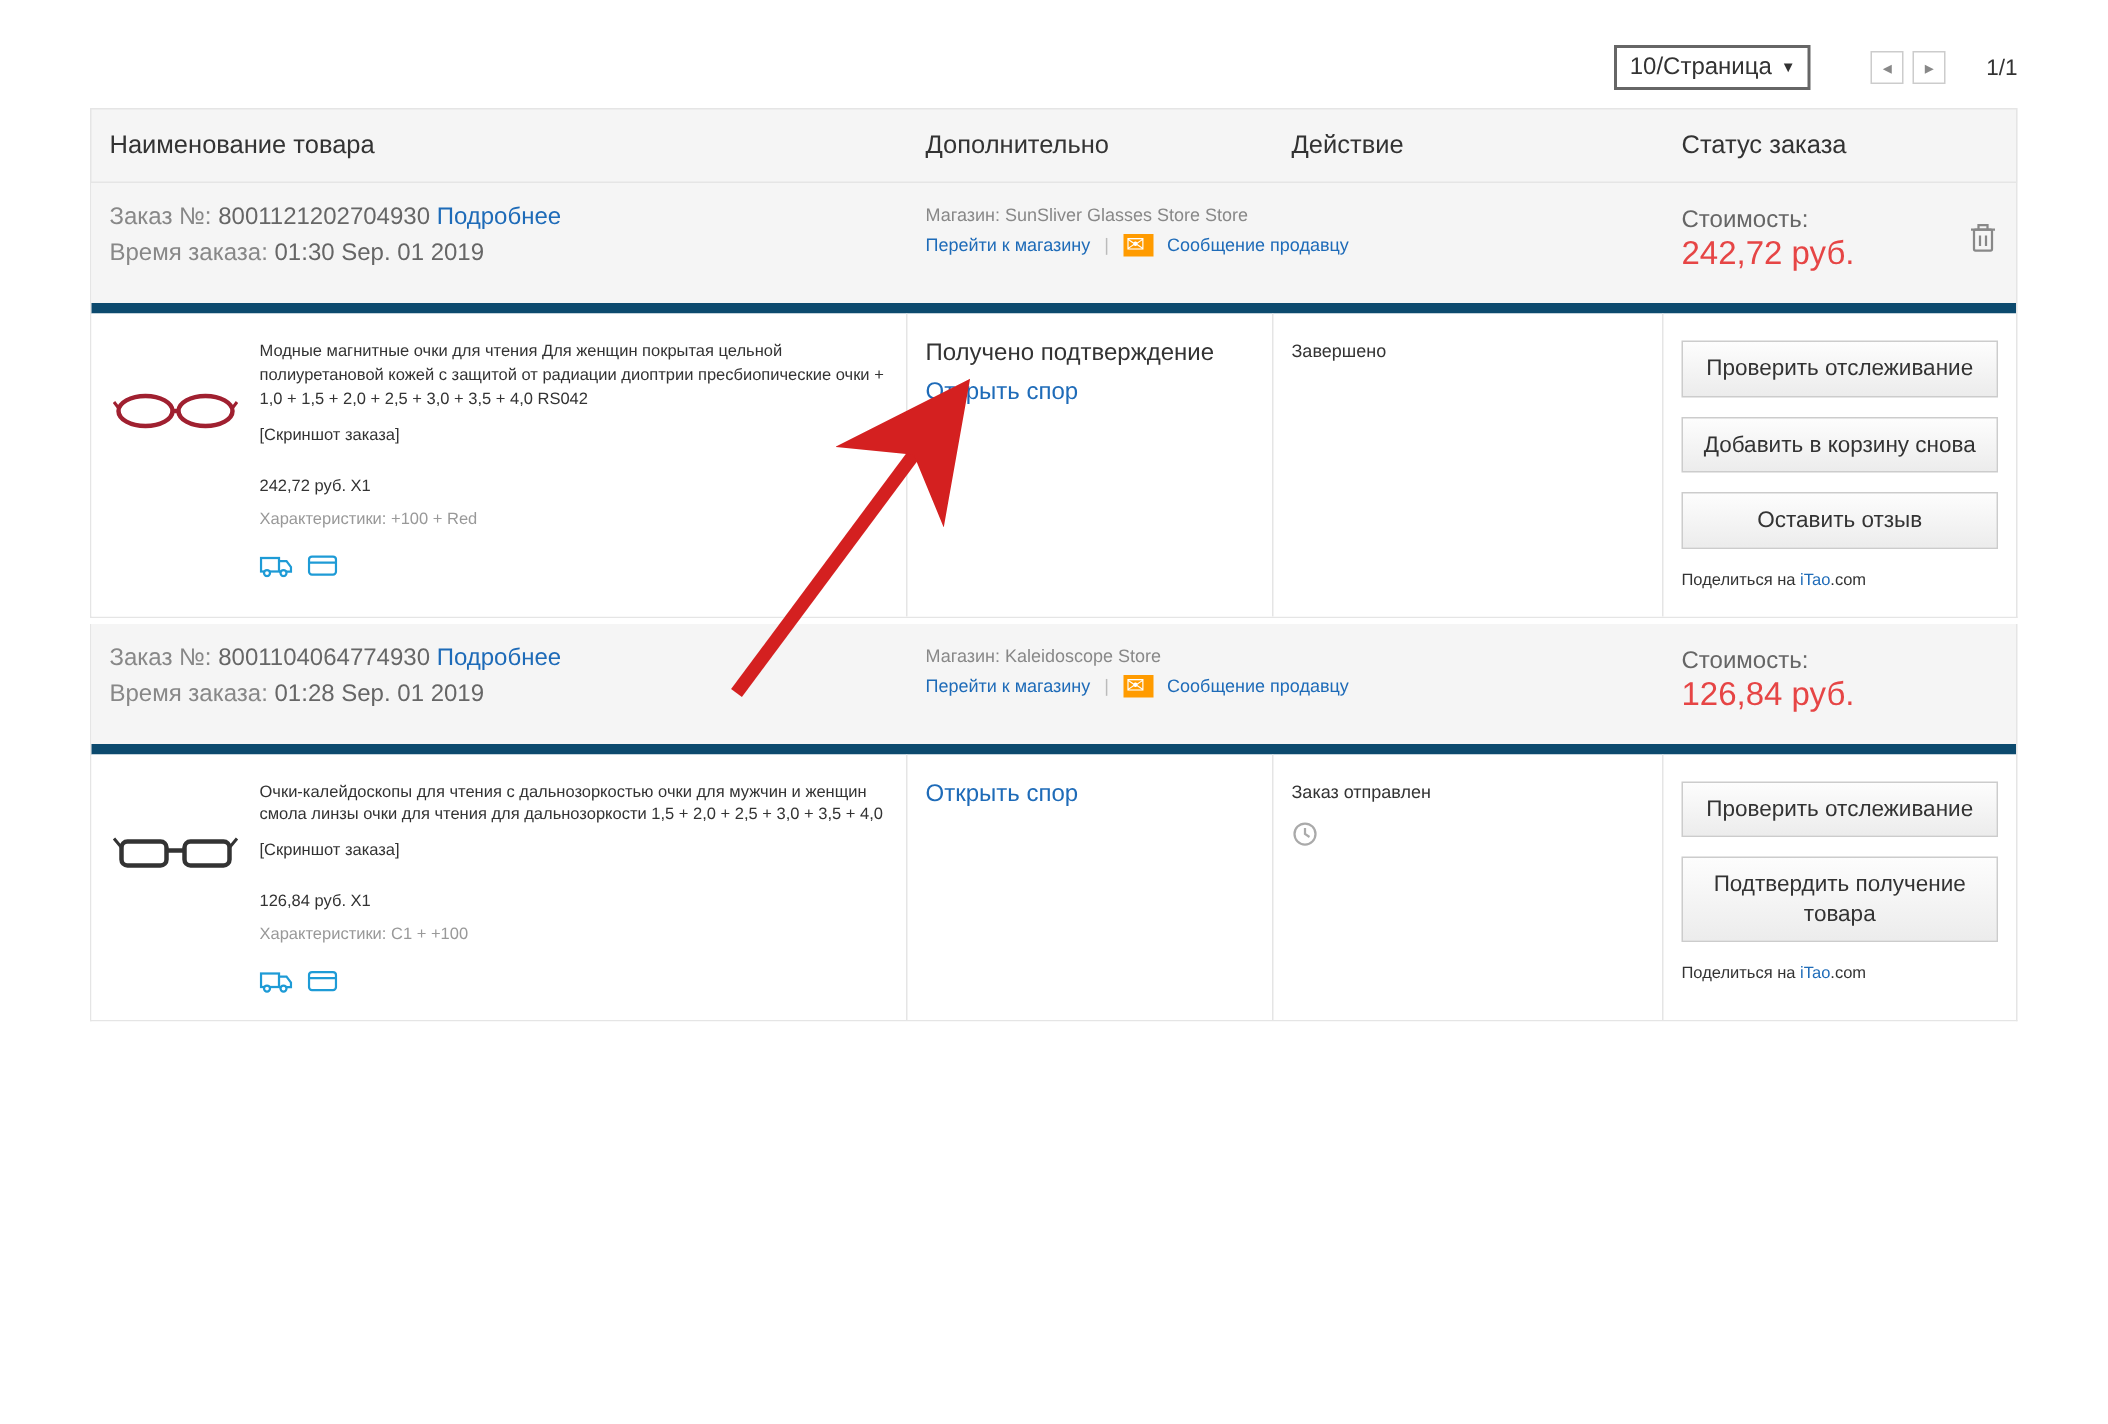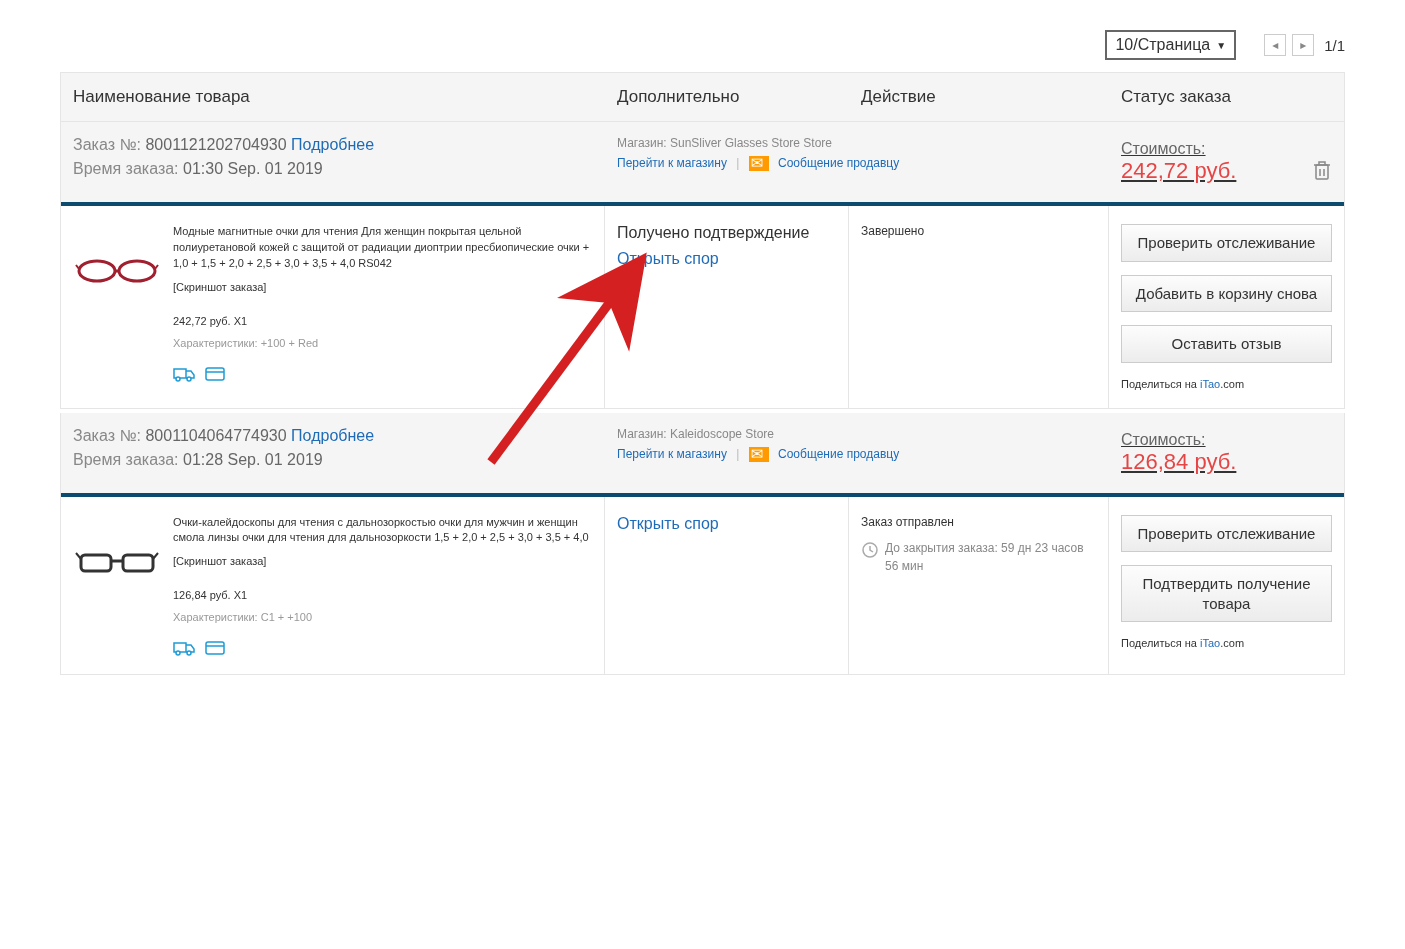--- a/index.html
+++ b/index.html
@@ -9,21 +9,21 @@
   color: #333;
   background: #fff;
 }
 .container {
   width: 1285px;
   margin: 20px auto 0;
 }
 .topbar {
   display: flex;
   justify-content: flex-end;
-  gap: 28px;
+  gap: 40px;
   padding: 10px 0 12px;
 }
 .per-page {
   display: flex;
   align-items: center;
   border: 2px solid #666;
   padding: 4px 8px;
   font-size: 16px;
   color: #333;
   gap: 6px;
@@ -45,21 +45,21 @@
   align-items: center;
   justify-content: center;
   font-size: 12px;
   color: #888;
   cursor: pointer;
   background: #fff;
 }
 .pg-label {
   font-size: 15px;
   color: #333;
-  margin-left: 4px;
+  margin-left: 21px;
 }
 
 
 .thead {
   display: grid;
   grid-template-columns: 544px 244px 260px 1fr;
   background: #f5f5f5;
   border: 1px solid #e5e5e5;
   font-size: 17px;
   color: #333;
@@ -70,21 +70,21 @@
 
 
 .order {
   border: 1px solid #e5e5e5;
   border-top: 0;
 }
 .order-head {
   display: grid;
   grid-template-columns: 544px 504px 1fr;
   background: #f5f5f5;
-  border-bottom: 4px solid #0c4a6e;
+  border-bottom: 7px solid #0c4a6e;
 }
 .oh-left {
   padding: 14px 12px 18px;
   color: #888;
   font-size: 16px;
 }
 .oh-left .row { margin-bottom: 6px; }
 .oh-left .num, .oh-right .val { color: #666; }
 .oh-left .link, .oh-store .link, .link { color: #1e6bb8; cursor: pointer; }
 .oh-store {
@@ -108,22 +108,21 @@
   position: absolute;
   color: #fff;
   font-size: 15px;
   left: 2px;
   top: -2px;
 }
 .oh-right {
   padding: 14px 12px 18px;
   display: flex;
   justify-content: space-between;
-  align-items: flex-end;
-  text-decoration: underline;
+  align-items: center;
 }
 .oh-right .cost-label { color: #666; font-size: 16px; }
 .oh-right .cost { color: #e64545; font-size: 22px; margin-top: 0; }
 
 .trash {
   cursor: pointer;
   color: #888;
 }
 
 .order-body {
@@ -398,21 +397,20 @@
       </div>
       <div class="ob-status">
         <div>Заказ отправлен</div>
         <div class="sub">
           <span class="clock">
             <svg width="18" height="18" viewBox="0 0 18 18" fill="none" stroke="#aaa" stroke-width="1.5">
                 <circle cx="9" cy="9" r="7"></circle>
                 <path d="M9 5 v4 l3 2"></path>
               </svg>
           </span>
-          <span>До закрытия заказа: 59 дн 23 часов 56 мин</span>
         </div>
       </div>
       <div class="ob-actions">
         <div class="btn">Проверить отслеживание</div>
         <div class="btn">Подтвердить получение товара</div>
         <div class="share">
           <span>Поделиться на </span><span class="itao"><span style="color:#1e6bb8">iTao</span></span><span>.com</span>
         </div>
       </div>
     </div>

